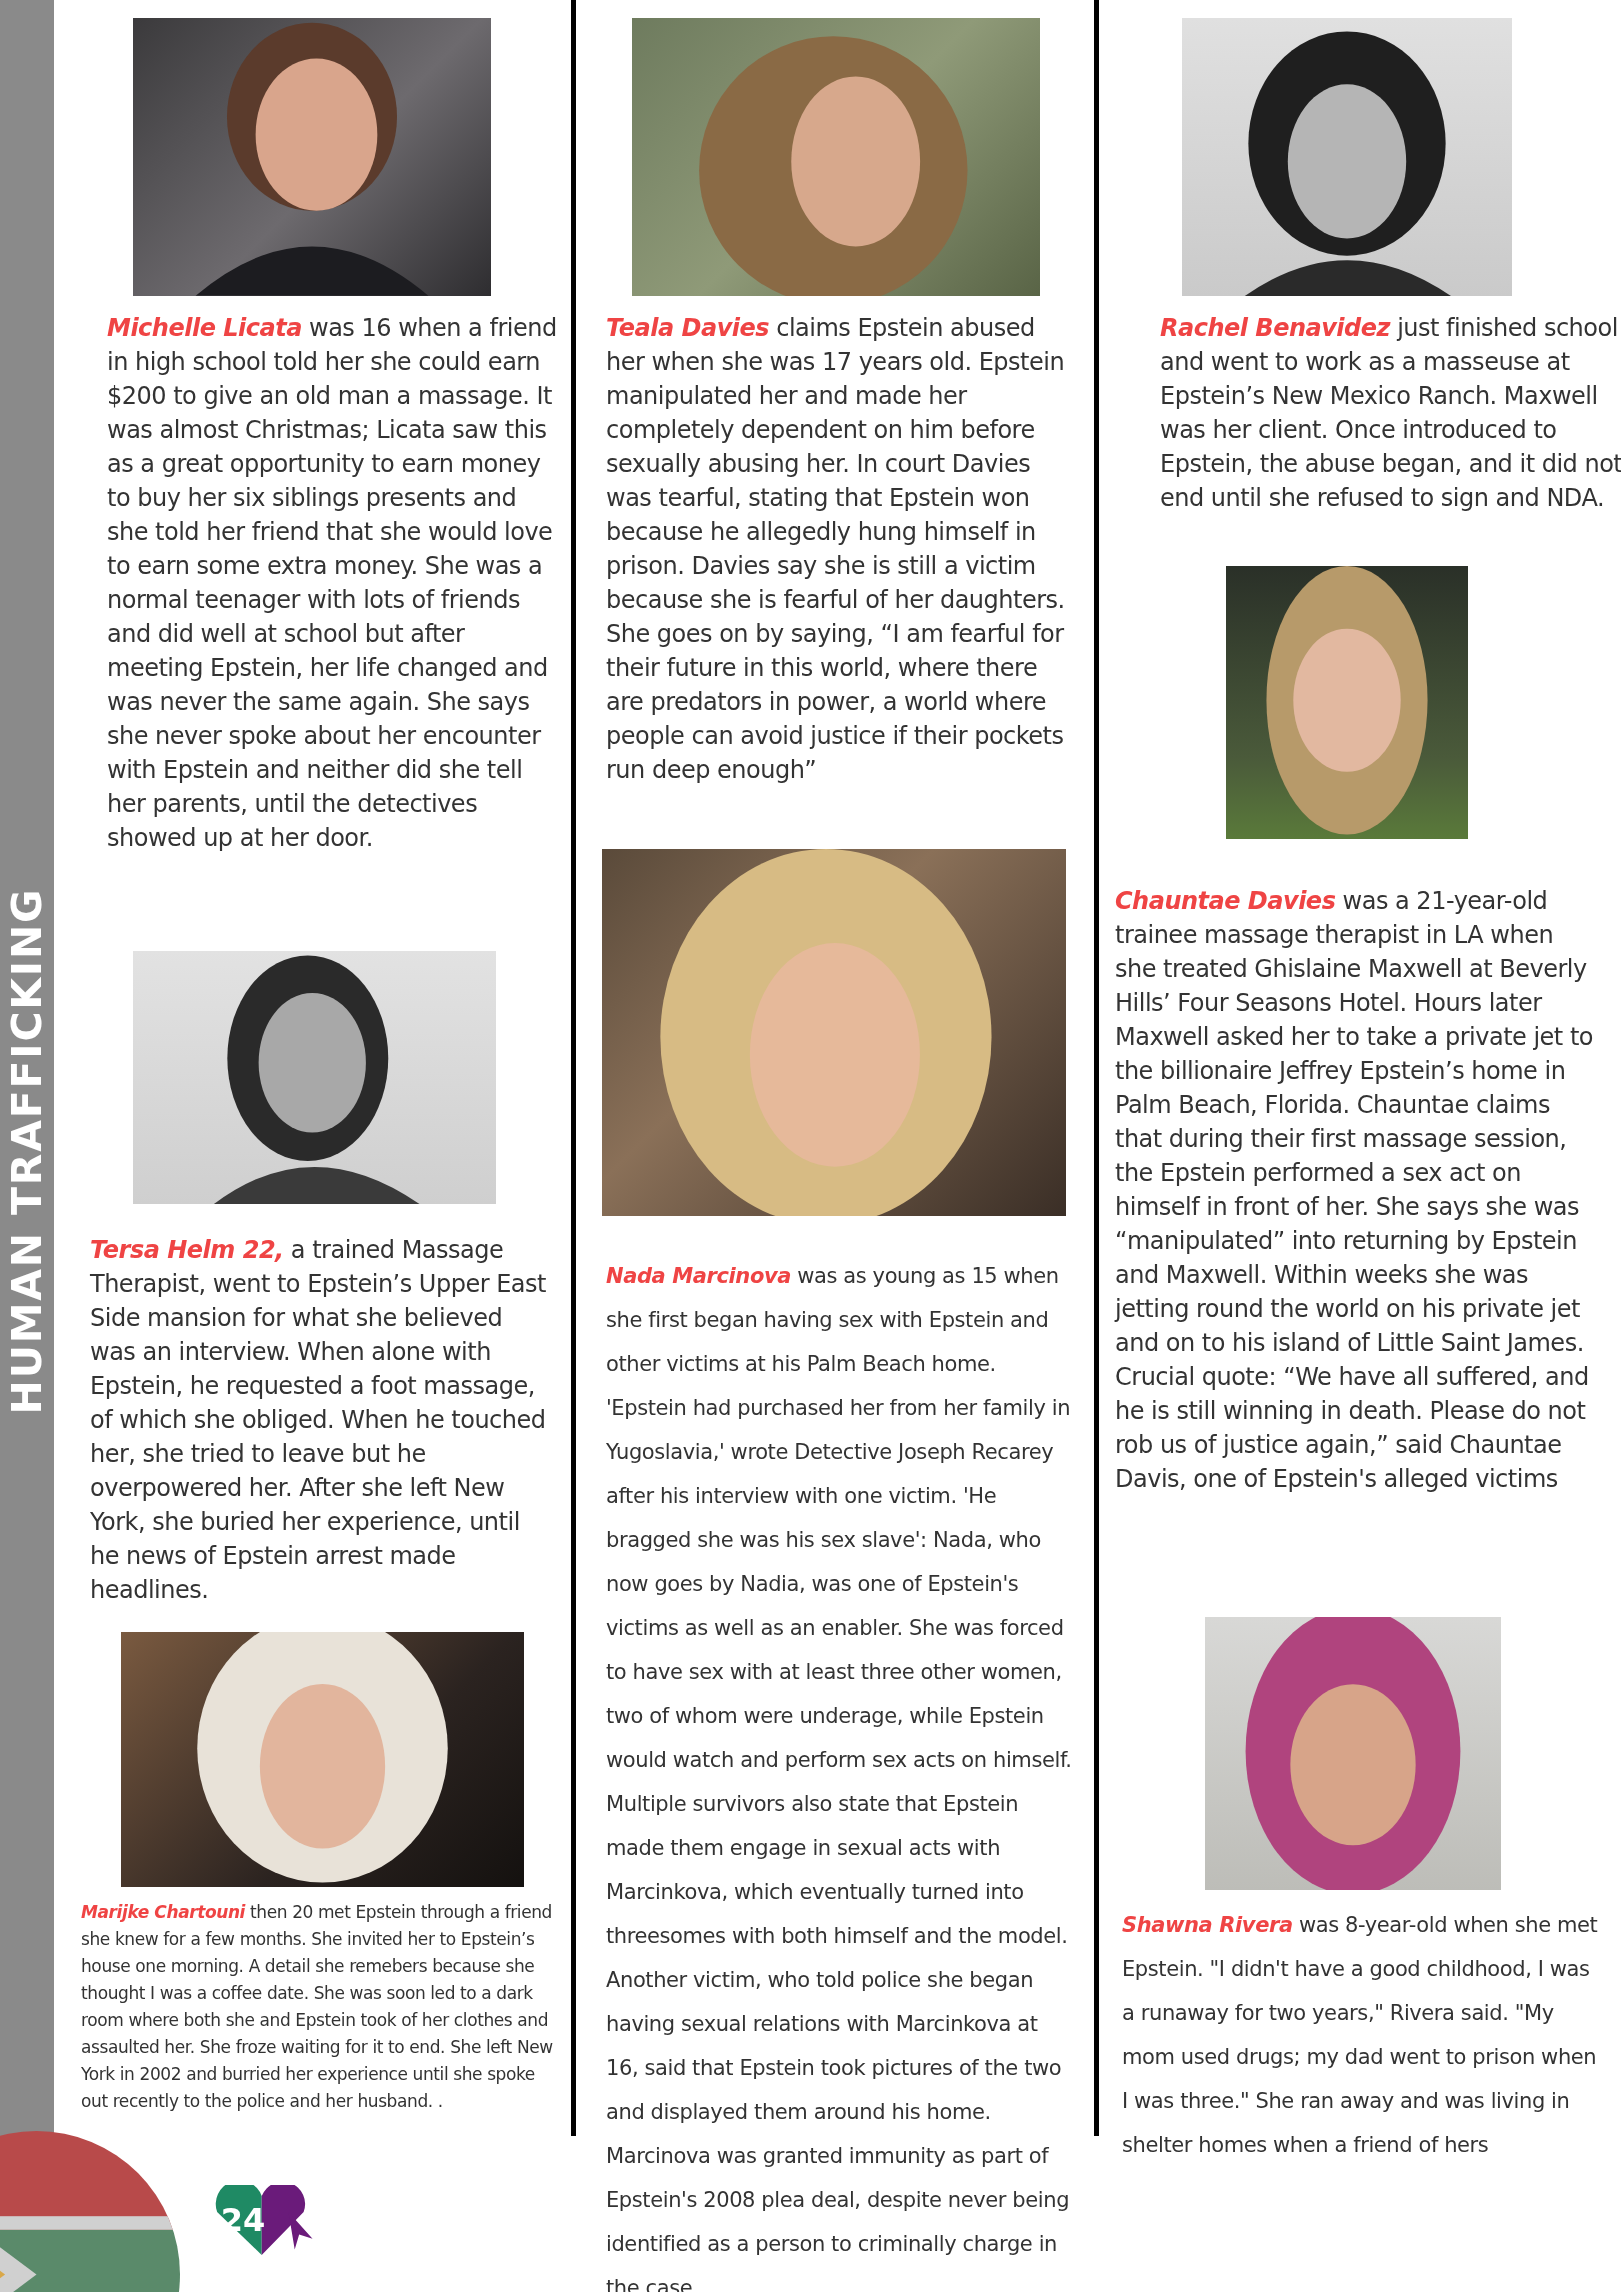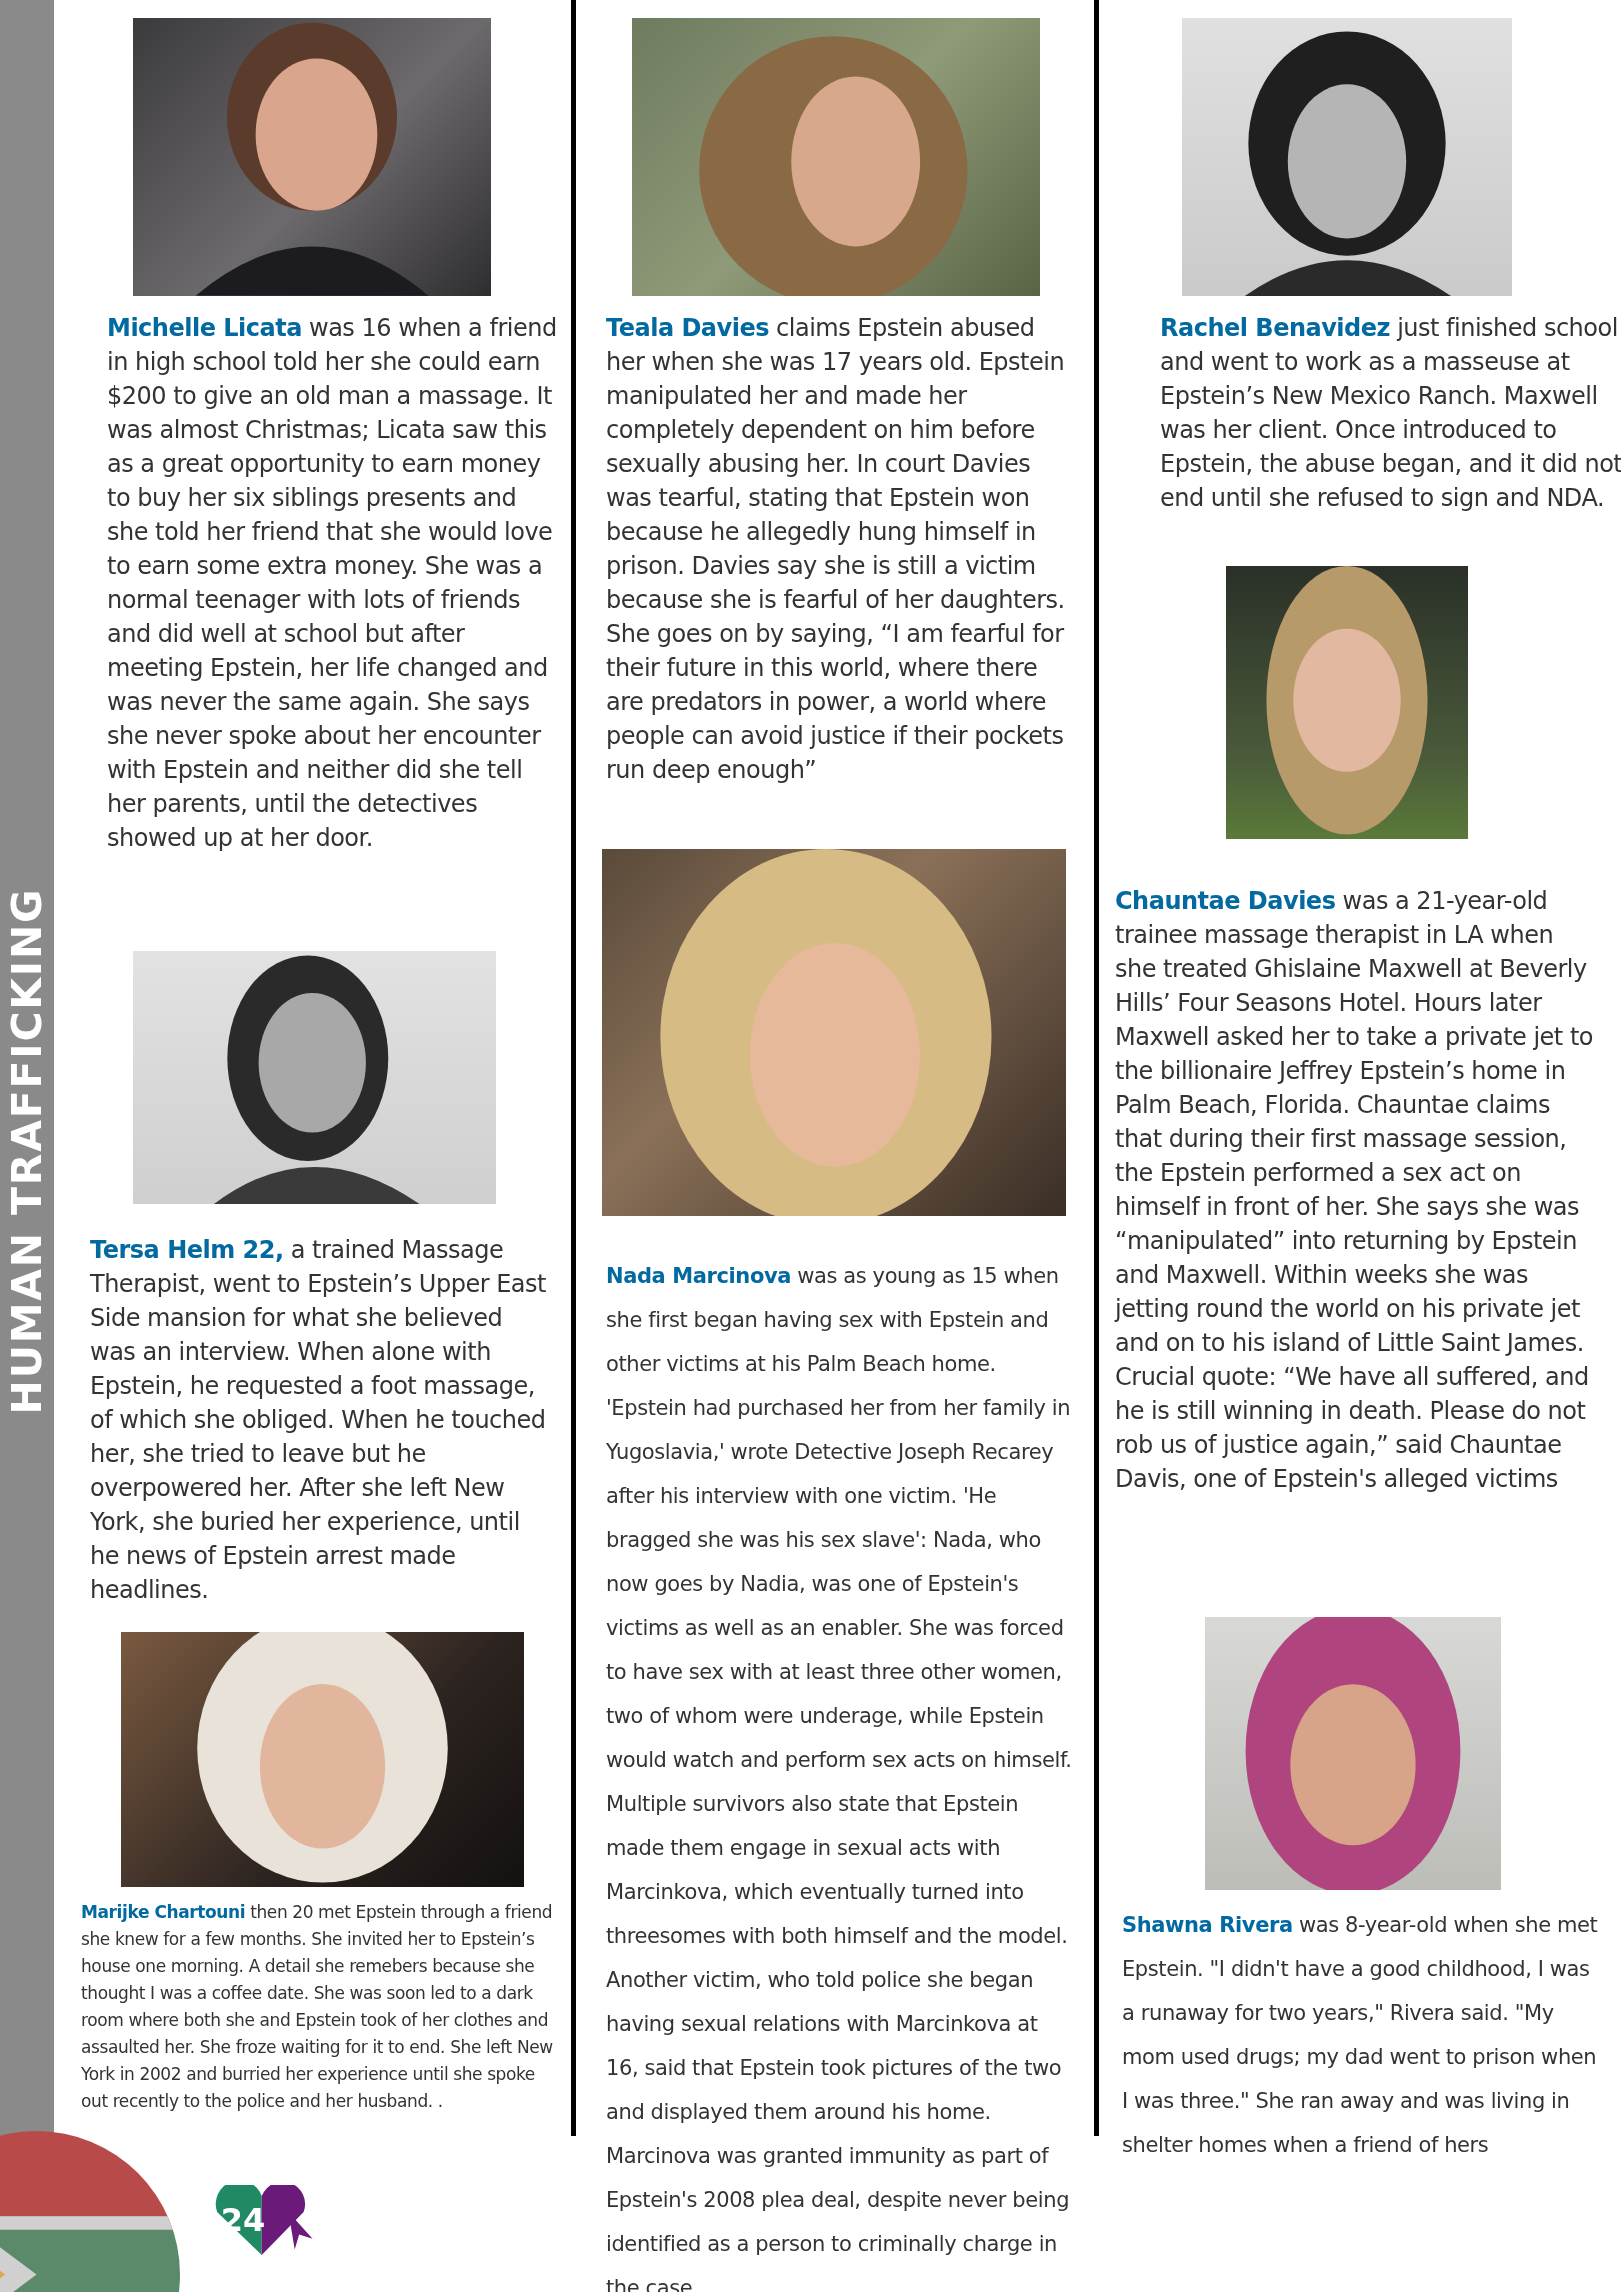--- a/index.html
+++ b/index.html
@@ -22,21 +22,21 @@
   .divider { position: absolute; width: 4.5px; background: #000; top: 0; height: 2136px; }
   .photo { position: absolute; overflow: hidden; }
   .photo .bg { position: absolute; inset: 0; }
   .photo svg { position: absolute; inset: 0; width: 100%; height: 100%; }
   .bio {
     position: absolute; font-size: 24px; line-height: 34px; color: #333;
     font-family: "DejaVu Sans", sans-serif; letter-spacing: -0.5px;
   }
   .bio.small { font-size: 17px; line-height: 27px; letter-spacing: -0.4px; }
   .bio.mid { font-size: 21px; line-height: 44px; letter-spacing: -0.4px; }
-  .name { color: #0369a1; font-weight: bold; }
+  .name { color: #ef4444; font-weight: bold; font-style: italic; }
   .flag { position: absolute; left: -107px; top: 2131px; width: 287px; height: 287px; border-radius: 50%; overflow: hidden; }
   .logo { position: absolute; left: 210px; top: 2185px; width: 107px; height: 72px; }
 </style>
 </head>
 <body>
 
 <div class="sidebar">
   <div class="sidebar-title">HUMAN TRAFFICKING</div>
 </div>
 

